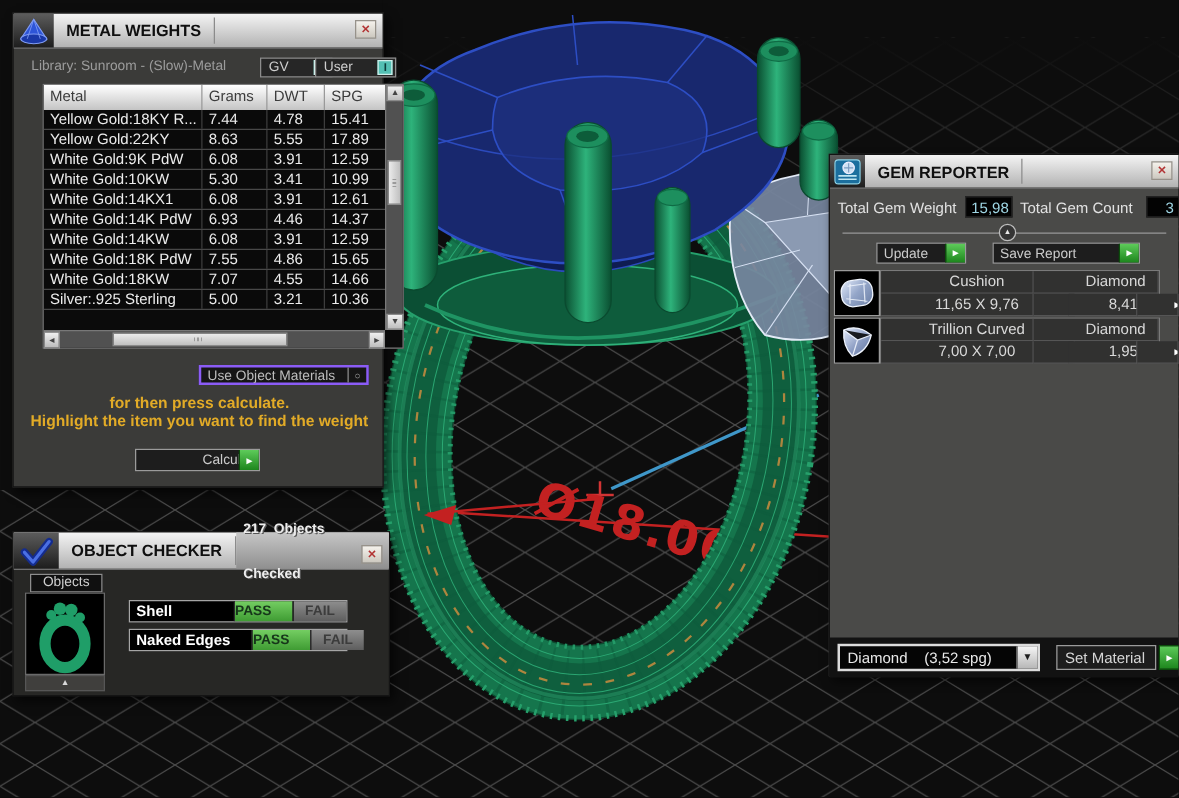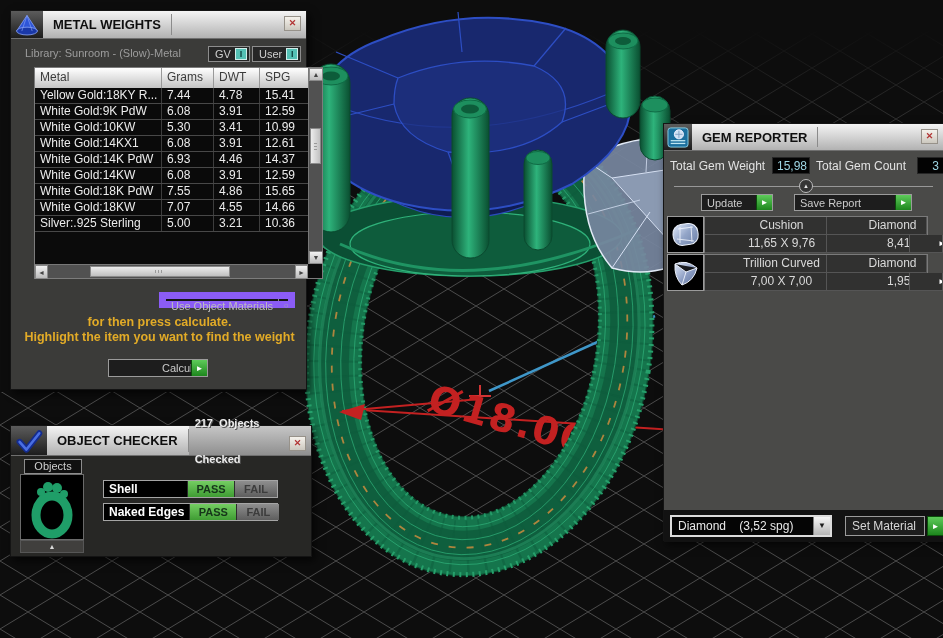--- a/index.html
+++ b/index.html
@@ -25,21 +25,21 @@
   
   .gbtn { position:absolute; display:flex; background:#1d1d1d; border:1px solid #9b9b9b; }
   .gbtn .lbl { flex:1; color:#cbcbcb; font-size:11px; padding:2px 5px; white-space:nowrap; overflow:hidden; }
   .garr { width:16px; flex:none; background:linear-gradient(#5ecb5a,#1d861d); border-left:1px solid #0b4d0b;
           color:#fff; font-size:8px; display:flex; align-items:center; justify-content:center; }
 
   
   #metal-weights { left:10px; top:10px; width:297px; height:380px; background:#3b3b39; }
   #metal-weights .titlebar { height:28px; }
   .lib-label { position:absolute; left:14px; top:36px; font-size:11px; color:#9c9c9c; }
-  .tglbtn { position:absolute; height:16px; display:flex; align-items:center; gap:4px;
+  .tglbtn { position:absolute; height:16px; display:flex; align-items:center; gap:20px;
             background:#262626; border:1px solid #8d8d8d; font-size:11px; color:#cfcfcf; padding:0 2px 0 6px; }
   .tgl { width:12px; height:12px; background:#54c0b4; border:1px solid #cfeeea; color:#0c3c3a;
          font-size:9px; font-weight:bold; text-align:center; line-height:10px; flex:none; }
 
   .mtable { position:absolute; left:4px; top:56px; width:289px; height:212px;
             background:#0b0b0b; border:1px solid #7c7c7c;margin-left:19px; }
   .mcells { position:absolute; left:0; top:0; right:14px; bottom:14px; overflow:hidden; }
   .mhead { display:flex; height:20px; background:linear-gradient(#ffffff,#c4c4c4);
            color:#3c3c3c; font-size:12px; }
   .mhead .c { padding:2px 5px; border-right:1px solid #999; }
@@ -57,21 +57,21 @@
   .vthumb { position:absolute; left:1px; right:1px; top:60px; height:36px;
             background:linear-gradient(90deg,#ececec,#c0c0c0); border:1px solid #8a8a8a; }
   .vthumb i { position:absolute; left:3px; right:3px; top:14px; height:7px; display:block;
               background:repeating-linear-gradient(#9a9a9a 0 1px, transparent 1px 3px); }
   .hthumb { position:absolute; top:1px; bottom:1px; left:55px; width:140px;
             background:linear-gradient(#ececec,#c0c0c0); border:1px solid #8a8a8a; }
   .hthumb i { position:absolute; top:3px; bottom:3px; left:64px; width:8px; display:block;
               background:repeating-linear-gradient(90deg,#9a9a9a 0 1px, transparent 1px 3px); }
 
   .uom { position:absolute; left:148px; top:281px; width:136px; height:16px;
-         background:#161616; border:7px solid #8b5cf6; display:flex; }
+         background:#161616; border:2px solid #8b5cf6; display:flex; }
   .uom .lbl { flex:1; font-size:11px; color:#bdbdbd; padding:1px 5px; white-space:nowrap; }
   .uom .circ { width:15px; flex:none; border-left:1px solid #8d8d8d; color:#a9a9a9;
                font-size:8px; text-align:center; line-height:14px; }
   .instruction { position:absolute; left:0; top:304px; width:297px; text-align:center;
                  font-size:12.5px; font-weight:bold; color:#e2ab27; line-height:15px; }
   #calc-btn { left:97px; top:348px; width:100px; height:18px;padding-left:48px; }
 
   
   #object-checker { left:10px; top:425px; width:302px; height:132px; background:#272725; }
   #object-checker .titlebar { height:30px; }
@@ -82,21 +82,21 @@
   .objects-label { position:absolute; left:13px; top:33px; width:58px; height:15px; background:#101010;
                    border:1px solid #8d8d8d; color:#cfcfcf; font-size:11px; text-align:center; line-height:13px; }
   .oc-thumb { position:absolute; left:9px; top:48px; width:64px; height:66px; background:#000;
               border:1px solid #6a6a6a; }
   .oc-up { position:absolute; left:9px; top:114px; width:64px; height:13px; background:#403f3d;
            border:1px solid #565656; color:#d9d9d9; font-size:7px; text-align:center; line-height:11px; }
   .check-row { position:absolute; left:92px; width:175px; height:18px; display:flex;
                border:1px solid #a5a5a5; background:#000; }
   .check-name { flex:1; color:#fff; font-size:12px; font-weight:bold; padding:1px 5px; white-space:nowrap; }
   .pass { width:47px; flex:none; background:linear-gradient(#74ce62,#3f9c33); color:#16351a;
-          font-size:11px; font-weight:bold; text-align:center; line-height:16px; border-left:1px solid #2c2c2c; }
+          font-size:11px; font-weight:bold; text-align:left; line-height:16px; border-left:1px solid #2c2c2c;margin-left:12px; }
   .fail { width:43px; flex:none; background:linear-gradient(#8e8e8e,#5e5e5e); color:#3c3c3c;
           font-size:11px; font-weight:bold; text-align:center; line-height:16px; border-left:1px solid #2c2c2c; }
 
   
   #gem-reporter { left:663px; top:123px; width:281px; height:418px; background:#4a4a48; }
   #gem-reporter .titlebar { height:27px; }
   #gem-reporter .icon-slot { width:28px; }
   .gr-label { position:absolute; font-size:12px; color:#e2e2e2; white-space:nowrap; }
   .valbox { position:absolute; background:#030303; border:1px solid #262626; color:#9fd6e4;
             font-size:12px; text-align:right; padding:1px 4px; height:17px; }
@@ -266,20 +266,26 @@
           <div class="c cd">DWT</div>
           <div class="c cs">SPG</div>
         </div>
         <div class="mrow">
             <div class="c cm">Yellow Gold:18KY R...</div>
             <div class="c cg">7.44</div>
             <div class="c cd">4.78</div>
             <div class="c cs">15.41</div>
           </div>
         <div class="mrow">
+            <div class="c cm">Yellow Gold:22KY</div>
+            <div class="c cg">8.63</div>
+            <div class="c cd">5.55</div>
+            <div class="c cs">17.89</div>
+          </div>
+        <div class="mrow">
             <div class="c cm">White Gold:9K PdW</div>
             <div class="c cg">6.08</div>
             <div class="c cd">3.91</div>
             <div class="c cs">12.59</div>
           </div>
         <div class="mrow">
             <div class="c cm">White Gold:10KW</div>
             <div class="c cg">5.30</div>
             <div class="c cd">3.41</div>
             <div class="c cs">10.99</div>

